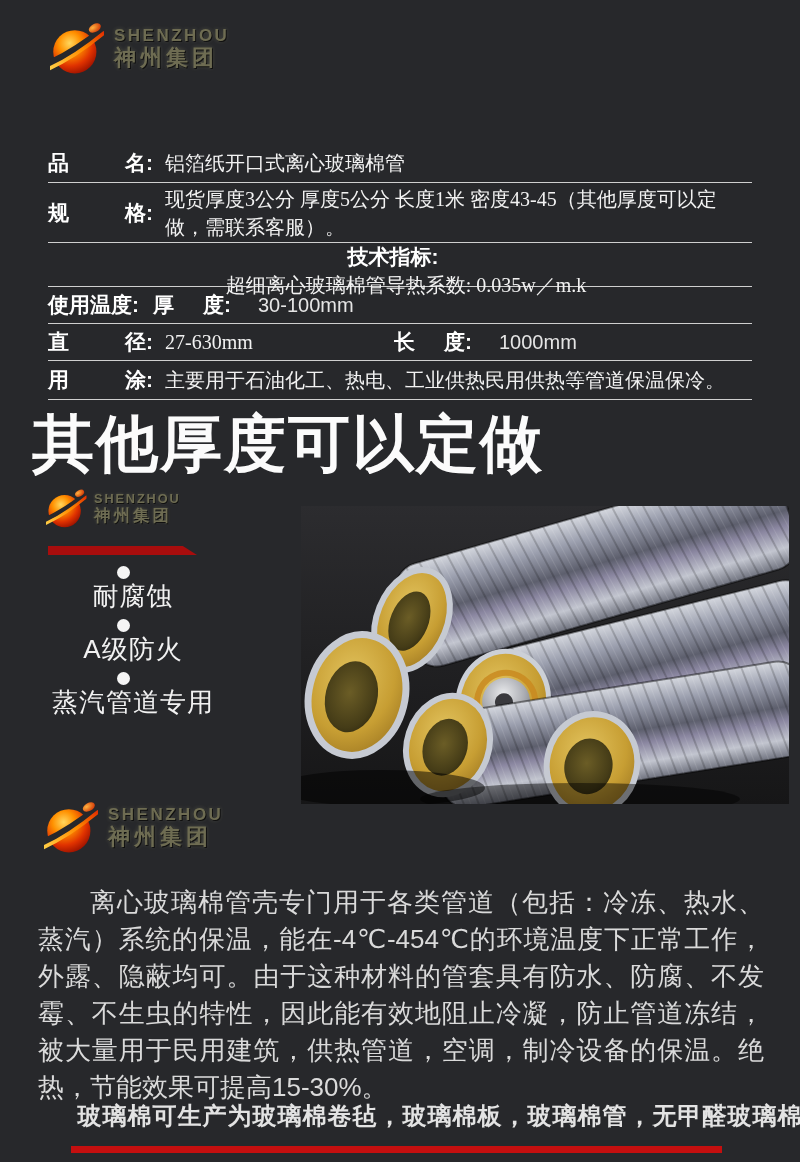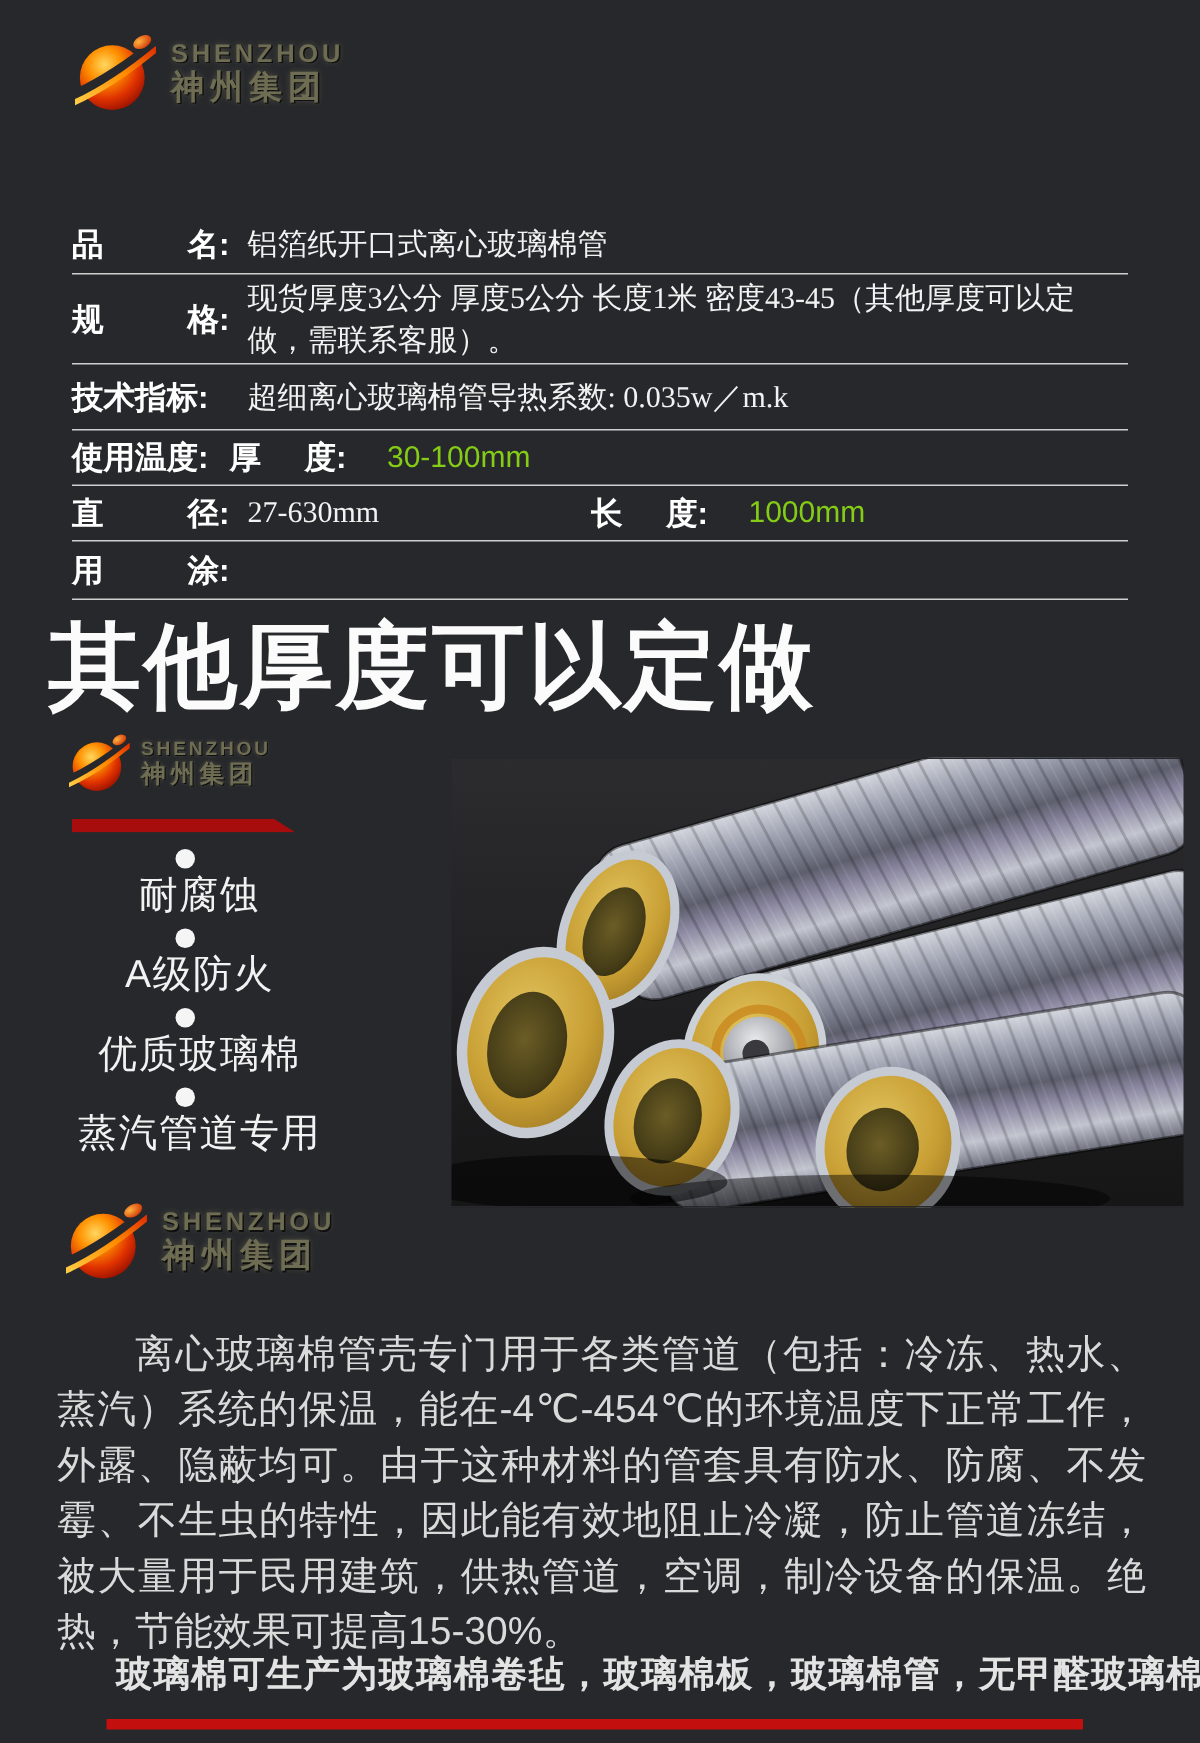--- a/index.html
+++ b/index.html
@@ -21,30 +21,30 @@
     text-shadow:1px 1px 0 #101010,0 0 4px rgba(235,235,170,.22);}
   .logo--a{top:21px;left:50px;}
   .logo--b{top:488px;left:46px;transform:scale(.75);transform-origin:left top;}
   .logo--c{top:800px;left:44px;}
 
   
   .spec{position:absolute;top:143px;left:48px;width:704px;color:#f4f4f4;}
   .spec-row{display:flex;align-items:center;border-bottom:1px solid #cfcfcf;box-sizing:border-box;}
   .spec-row.r1{height:40px;}
   .spec-row.r2{height:60px;align-items:center;}
-  .spec-row.r3{height:44px;}
+  .spec-row.r3{height:44px;flex-direction:column;}
   .spec-row.r4,.spec-row.r5{height:37px;}
   .spec-row.r6{height:39px;}
   .spec-label{width:105px;flex:0 0 auto;display:flex;justify-content:space-between;
     font-weight:bold;font-size:21px;color:#ffffff;}
   .spec-value{margin-left:12px;font-size:20px;color:#f2f2f2;line-height:28px;font-family:Liberation Serif, serif;}
   .spec-value--fixed{width:229px;flex:0 0 auto;}
   .spec-label--2{width:78px;flex:0 0 auto;display:flex;justify-content:space-between;
     font-weight:bold;font-size:21px;color:#ffffff;}
-  .spec-value--2{margin-left:27px;font-size:20px;color:#84cc16;}
+  .spec-value--2{margin-left:27px;font-size:20px;color:#e5e5e5;}
 
   
   .headline{position:absolute;top:402px;left:32px;width:740px;
     font-family:"Liberation Serif","DejaVu Serif",serif;
     font-weight:900;font-size:62px;letter-spacing:2px;color:#fbfbfb;}
 
   
   .red-stripe{position:absolute;top:546px;left:48px;width:149px;height:9px;background:#a80d0d;
     clip-path:polygon(0 0,90.5% 0,100% 100%,0 100%);}
   .features{position:absolute;top:566px;left:52px;list-style:none;margin:0;padding:0;}
@@ -150,20 +150,21 @@
         <span>长</span>
           <span>度:</span>
       </div>
       <div class="spec-value--2">1000mm</div>
     </div>
     <div class="spec-row r6">
       <div class="spec-label">
         <span>用</span>
           <span>涂:</span>
       </div>
+      <div class="spec-value">主要用于石油化工、热电、工业供热民用供热等管道保温保冷。</div>
     </div>
   </div>
 
   <div class="headline">其他厚度可以定做</div>
 
   <div class="logo logo--b">
     <svg class="mark" viewBox="0 0 100 100">
         <use href="#logoMark"></use>
       </svg>
     <div class="logo-text">
@@ -174,24 +175,20 @@
   <div class="red-stripe"></div>
 
   <ul class="features">
     <li>
       <span class="bullet"></span>
       <span class="feature-text">耐腐蚀</span>
     </li>
     <li>
       <span class="bullet"></span>
       <span class="feature-text">A级防火</span>
-    </li>
-    <li>
-      <span class="bullet"></span>
-      <span class="feature-text">优质玻璃棉</span>
     </li>
     <li>
       <span class="bullet"></span>
       <span class="feature-text">蒸汽管道专用</span>
     </li>
   </ul>
 
   <svg class="photo" viewBox="0 0 490 300" role="img">
     <defs>
       <linearGradient id="phBg" x1="0" y1="0" x2="0" y2="1">

